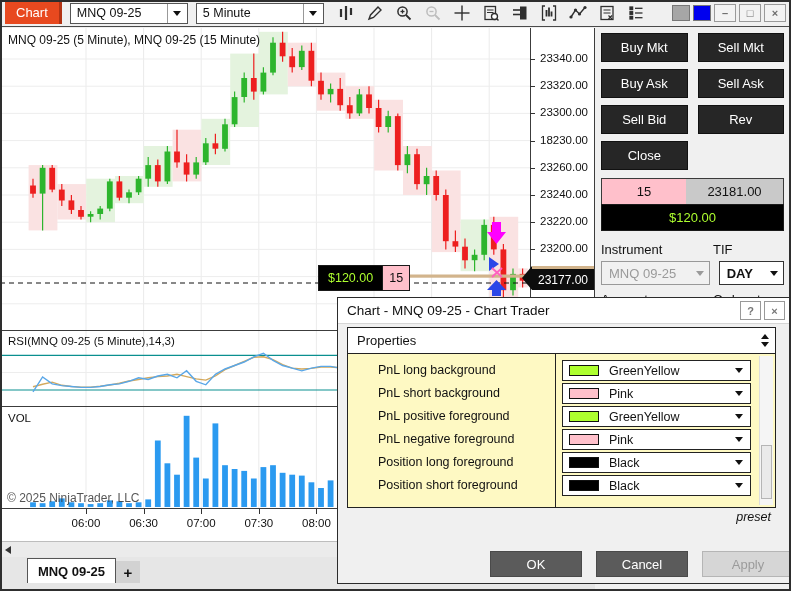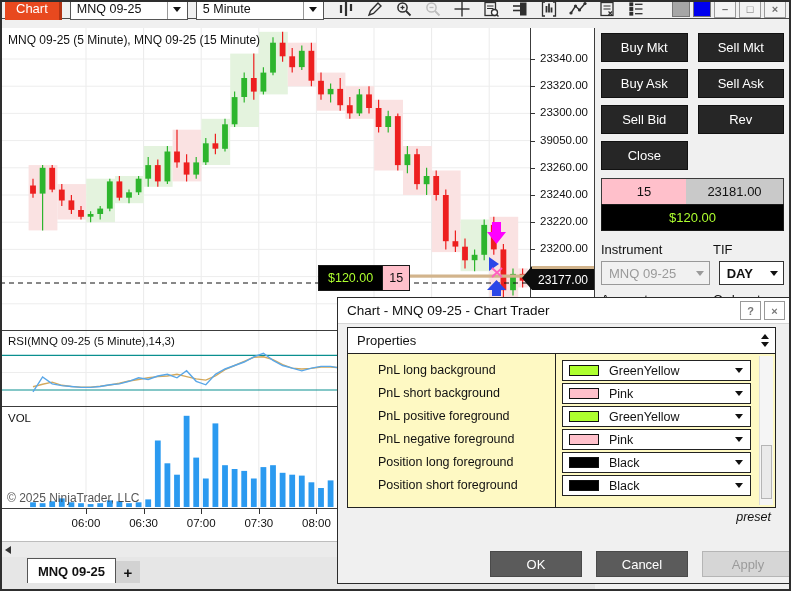--- a/index.html
+++ b/index.html
@@ -1,21 +1,21 @@
 <!DOCTYPE html>
 <html><head>
 <meta charset="utf-8">
 <style>
   html,body{margin:0;padding:0;background:#888;}
   .window{position:relative;width:791px;height:591px;background:#f0f0f0;overflow:hidden;
           font-family:"Liberation Sans",sans-serif;color:#111;}
   .window::after{content:"";position:absolute;inset:0;border:2px solid #2e2e2e;pointer-events:none;z-index:60;}
 
   
-  .toolbar{position:absolute;left:0;top:0;width:100%;height:19px;background:#f0f0f0;
+  .toolbar{position:absolute;left:0;top:0;width:100%;height:27px;background:#f0f0f0;
            border-bottom:1px solid #4a4a4a;display:flex;align-items:center;gap:8px;
            padding:0 5px;box-sizing:border-box;z-index:30;}
   .chart-btn{background:#e8491f;color:#fff;font-size:13px;height:22px;line-height:22px;
              padding:0 11px;border-right:3px solid #b23415;}
   .combo{height:21px;background:#fff;border:1px solid #555;display:flex;align-items:center;
          font-size:12.5px;padding-left:6px;box-sizing:border-box;}
   .combo .chevbox{margin-left:auto;width:19px;align-self:stretch;border-left:1px solid #999;
                   display:flex;align-items:center;justify-content:center;}
   .tri-down{width:0;height:0;border-left:4px solid transparent;border-right:4px solid transparent;
             border-top:5px solid #111;}
@@ -478,21 +478,21 @@
     <div class="price-tag">
       <span>23177.00</span>
     </div>
   <div class="axtick" style="top: 31px;"></div>
       <div class="axlabel" style="top: 24px;">23340.00</div>
       <div class="axtick" style="top: 58.2px;"></div>
       <div class="axlabel" style="top: 51.2px;">23320.00</div>
       <div class="axtick" style="top: 85.4px;"></div>
       <div class="axlabel" style="top: 78.4px;">23300.00</div>
       <div class="axtick" style="top: 112.6px;"></div>
-      <div class="axlabel" style="top: 105.6px;">39050.00</div>
+      <div class="axlabel" style="top: 105.6px;">18230.00</div>
       <div class="axtick" style="top: 139.8px;"></div>
       <div class="axlabel" style="top: 132.8px;">23260.00</div>
       <div class="axtick" style="top: 167px;"></div>
       <div class="axlabel" style="top: 160px;">23240.00</div>
       <div class="axtick" style="top: 194.2px;"></div>
       <div class="axlabel" style="top: 187.2px;">23220.00</div>
       <div class="axtick" style="top: 221.4px;"></div>
       <div class="axlabel" style="top: 214.4px;">23200.00</div>
     </div>
 

